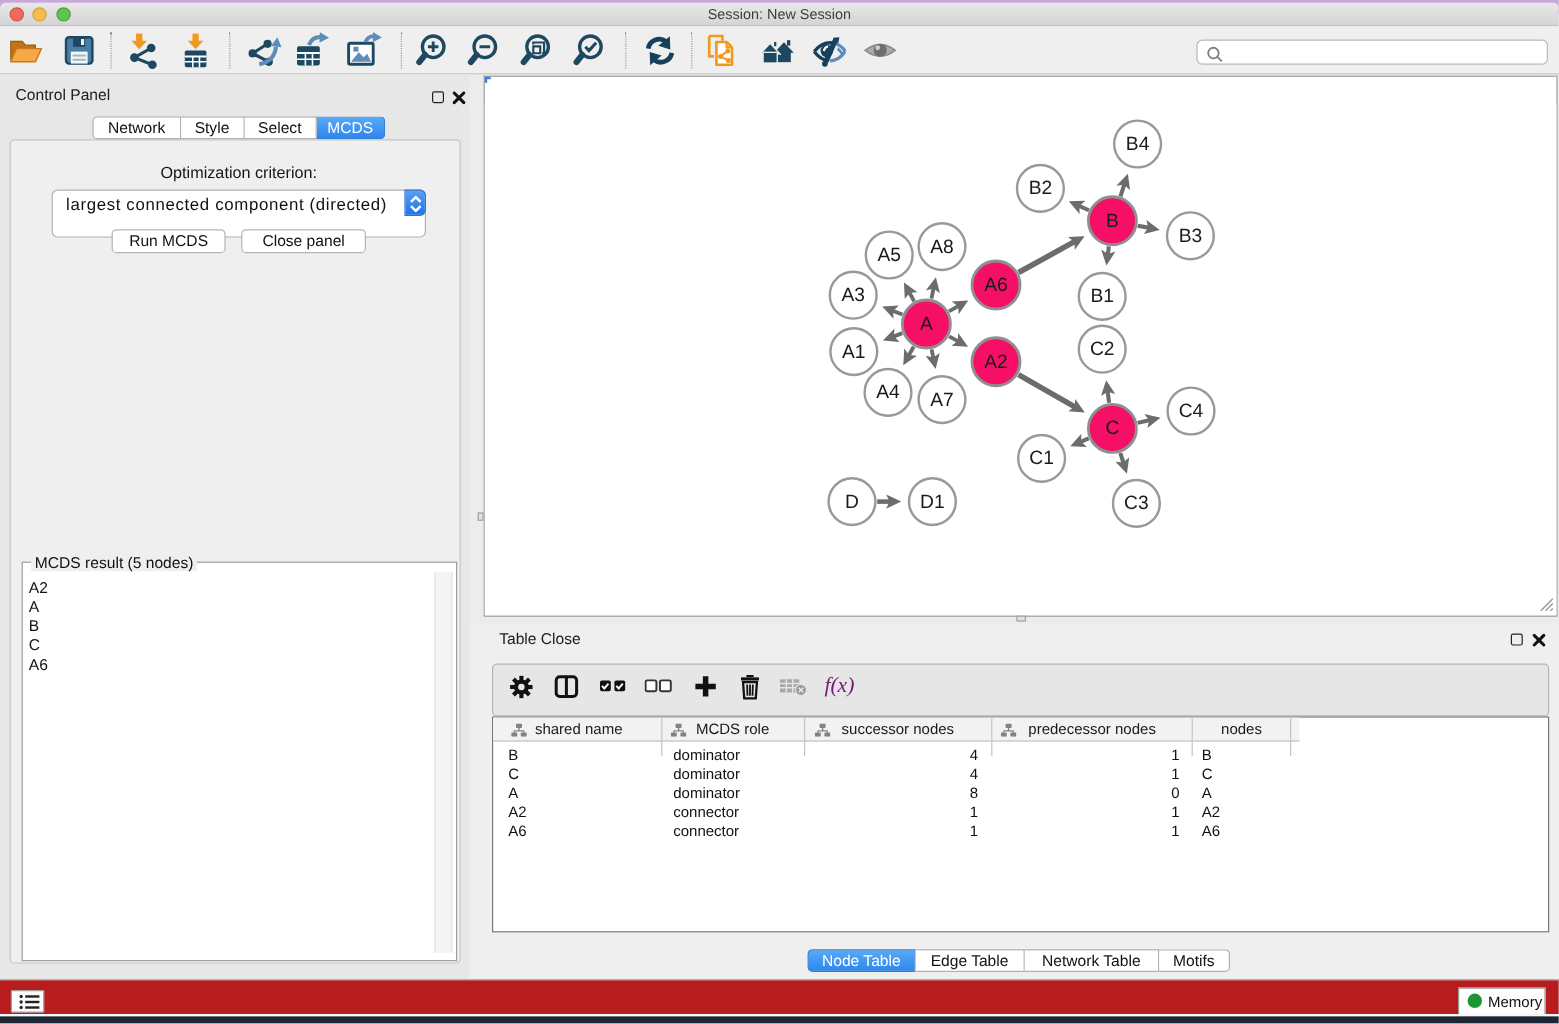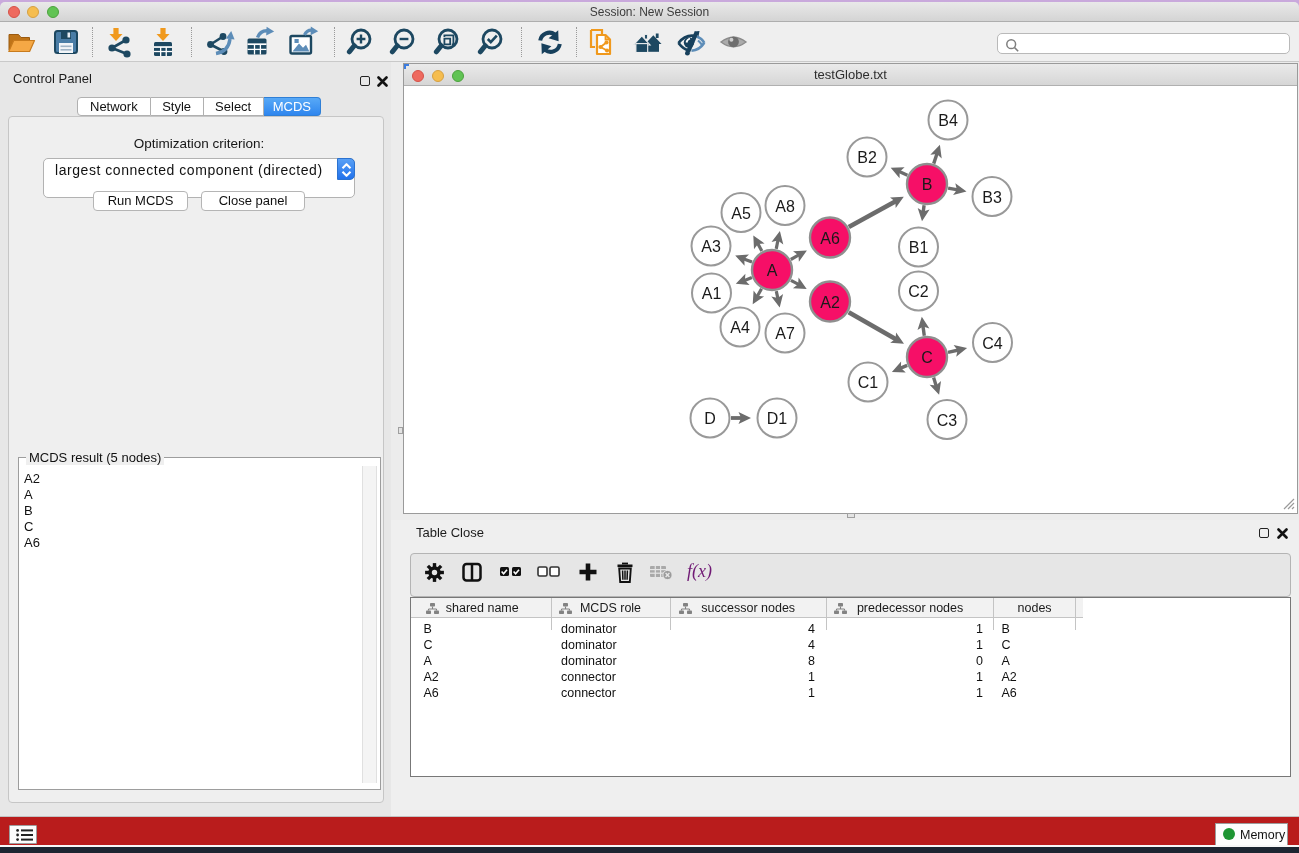--- a/index.html
+++ b/index.html
@@ -41,21 +41,21 @@
   border:1px solid #c6c6c6; border-radius:4px; }
 #opt-label { top:74px; left:11px; width:376px; text-align:center; font-size:13.5px; color:#161616; }
 #dropdown { top:96px; left:43px; width:312px; height:40px; background:#fff; border:1px solid #b2b2b2; border-radius:5px; }
 #dropdown .txt { position:absolute; left:11px; top:2.5px; font-size:14px; color:#111; letter-spacing:0.55px; }
 #dd-btn { position:absolute; right:-1px; top:-1px; width:18.5px; height:22px; border-radius:0 5px 5px 0;
   background:linear-gradient(#58a0f6,#2272ec); border:1px solid #2b72d0; }
 .btn { position:absolute; height:20px; background:#fff; border:1px solid #b5b5b5; border-radius:4px;
   font-size:13px; color:#111; text-align:center; line-height:18px; }
 #btn-run { top:129px; left:93px; width:95px; }
 #btn-close { top:129px; left:201px; width:104px; }
-#fieldset { top:395px; left:18px; width:363px; height:333px; border:1px solid #9d9d9d; background:#fff; }
+#fieldset { top:406px; left:18px; width:363px; height:333px; border:1px solid #9d9d9d; background:#fff; }
 #fs-legend { position:absolute; top:-8px; left:7px; background:#efefef; padding:0 3px; font-size:13px; color:#111; }
 #fs-list { position:absolute; left:1px; top:13px; width:345px; font-size:13px; color:#111; line-height:15.9px; padding-left:4px; }
 #fs-scroll { position:absolute; right:3px; top:8px; width:15px; height:317px; background:#f4f4f4; border-left:1px solid #e0e0e0; border-right:1px solid #e0e0e0;}
 
 
 #netwin { top:63px; left:403px; width:895px; height:451px; border:1px solid #9a9a9a; background:#fff; }
 #net-titlebar { position:absolute; top:0; left:0; width:100%; height:22px;
   background:linear-gradient(#eaeaea,#d6d6d6); border-bottom:1px solid #b0b0b0; }
 #net-titlebar .title { width:100%; text-align:center; font-size:13px; color:#2e2e2e; line-height:21px; }
 .tl2 { position:absolute; border-radius:50%; width:12px; height:12px; top:5px; }
@@ -255,26 +255,20 @@
   <div class="btn" id="btn-run">Run MCDS</div>
   <div class="btn" id="btn-close">Close panel</div>
   <div class="abs" id="fieldset">
     <div id="fs-legend">MCDS result (5 nodes)</div>
     <div id="fs-list">A2<br>A<br>B<br>C<br>A6</div>
     <div id="fs-scroll"></div>
   </div>
 </div>
 
 <div class="abs" id="netwin">
-  <div id="net-titlebar">
-    <div class="tl2" id="ntl-r" style="left:8px; top:6px; background:#ee6a5f; border:0.5px solid #d55249;"></div>
-    <div class="tl2" id="ntl-y" style="left:28px; top:6px; background:#f5bd4f; border:0.5px solid #d6a042;"></div>
-    <div class="tl2" id="ntl-g" style="left:48px; top:6px; background:#61c354; border:0.5px solid #4ca23e;"></div>
-    <div class="title">testGlobe.txt</div>
-  </div>
   <div class="abs" id="bluecorner"></div>
   <div id="net-canvas">
     <svg width="893" height="426" viewBox="0 0 893 426" style="position:absolute;top:-1px;left:0;">
 <line x1="357.8" y1="166.1" x2="353.5" y2="158.1" stroke="#6c6c6c" stroke-width="3.2"></line>
 <polygon points="349.3,150.4 360.6,158.5 354.0,159.0 350.0,164.2" fill="#6c6c6c"></polygon>
 <line x1="372.2" y1="163.9" x2="374.1" y2="154.6" stroke="#6c6c6c" stroke-width="3.2"></line>
 <polygon points="375.9,146.0 379.3,159.4 373.9,155.5 367.5,157.1" fill="#6c6c6c"></polygon>
 <line x1="348.0" y1="177.1" x2="339.3" y2="173.7" stroke="#6c6c6c" stroke-width="3.2"></line>
 <polygon points="331.2,170.5 345.0,169.5 340.3,174.1 340.6,180.7" fill="#6c6c6c"></polygon>
 <line x1="347.9" y1="192.6" x2="340.0" y2="195.7" stroke="#6c6c6c" stroke-width="3.2"></line>
@@ -474,20 +468,26 @@
 <span class="cell" style="left:590.5px;">A2</span>
 </div>
 <div class="trow" style="left:0;top:87.3px;width:881px;">
 <span class="cell" style="left:12.5px;">A6</span>
 <span class="cell" style="left:150px;">connector</span>
 <span class="cell" style="left:304px;width:100px;text-align:right;">1</span>
 <span class="cell" style="left:472px;width:100px;text-align:right;">1</span>
 <span class="cell" style="left:590.5px;">A6</span>
 </div>
   </div>
+  <div class="abs" id="tp-tabs">
+    <div class="btab first sel" style="padding:0 11px;">Node Table</div>
+      <div class="btab" style="padding:0 13px;">Edge Table</div>
+      <div class="btab" style="padding:0 14px;">Network Table</div>
+      <div class="btab last" style="padding:0 12px;">Motifs</div>
+  </div>
 </div>
 
 <div class="abs" id="statusbar">
   <div id="listbtn">
       <svg style="position:absolute;left:5.5px;top:2px" width="17" height="14" viewBox="0 0 17 14">
 <circle cx="1.6" cy="2.4" r="1.4" fill="#222"></circle>
         <rect x="5" y="1.4" width="12" height="2" fill="#222"></rect>
 <circle cx="1.6" cy="7" r="1.4" fill="#222"></circle>
         <rect x="5" y="6" width="12" height="2" fill="#222"></rect>
 <circle cx="1.6" cy="11.6" r="1.4" fill="#222"></circle>

